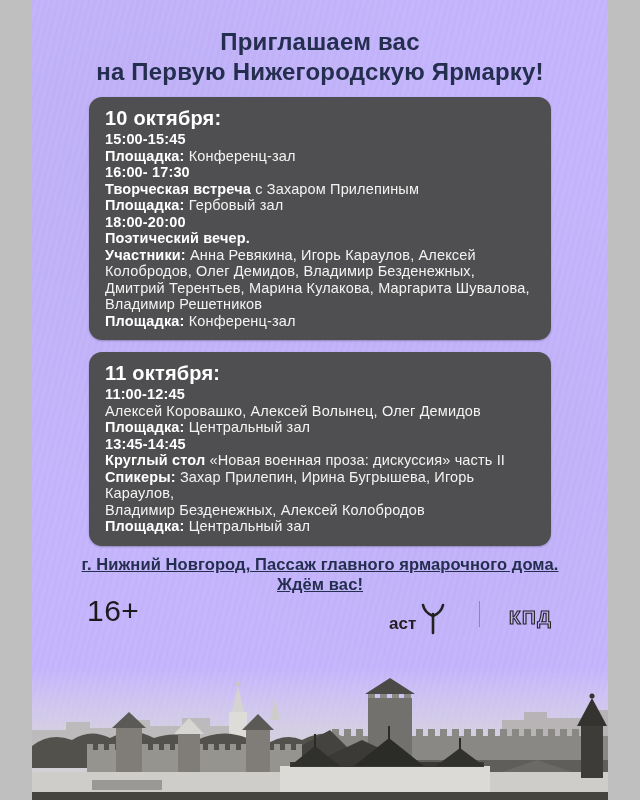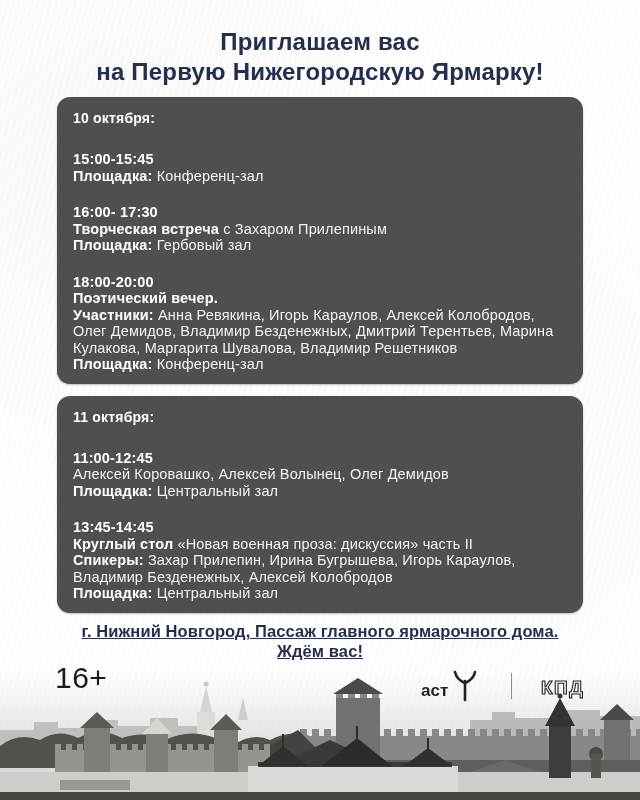--- a/index.html
+++ b/index.html
@@ -1,53 +1,53 @@
 <!DOCTYPE html>
 <html><head>
 <meta charset="utf-8">
 <style>
   html,body{margin:0;padding:0;}
   body{background:#bfbfbf;font-family:"Liberation Sans",sans-serif;}
   .poster{
-    position:relative;width:640px;height:800px;margin:0 auto;
-    background:#ffffff;overflow:hidden;
+    position:relative;width:576px;height:800px;margin:0 auto;
+    background:#c4b5fd;overflow:hidden;
     -webkit-font-smoothing:antialiased;
   }
   .poster::before{ 
     content:"";position:absolute;inset:0;z-index:0;pointer-events:none;
     background:
       radial-gradient(circle at 18% 22%, rgba(0,0,0,.025), transparent 42%),
       radial-gradient(circle at 74% 55%, rgba(0,0,0,.02), transparent 46%),
       repeating-linear-gradient(104deg, rgba(0,0,0,.013) 0 3px, rgba(255,255,255,.015) 3px 6px);
   }
   .title{
     position:relative;z-index:2;margin:27px 10px 0;text-align:center;
     color:#242e4e;font-weight:700;font-size:24px;line-height:1.26;letter-spacing:.2px;
   }
   .card{
     position:relative;z-index:2;margin:10px 57px 0;background:#4f4f51;
     border-radius:13px;padding:9px 16px 11px;color:#ffffff;
     box-shadow:0 1px 2px rgba(0,0,0,.25);
   }
   .card + .card{margin-top:12px;}
-  .card h2{margin:0;font-size:14px;font-weight:700;line-height:25px;letter-spacing:.2px;}
-  .sec{margin-top:20px;font-size:14.5px;line-height:16.5px;letter-spacing:.15px;}
+  .card h2{margin:0;font-size:20px;font-weight:700;line-height:25px;letter-spacing:.2px;}
+  .sec{margin-top:0;font-size:14.5px;line-height:16.5px;letter-spacing:.15px;}
   .ln{min-height:16.5px;}
   .ln b{font-weight:700;}
   .ln span{color:#f3f3f2;}
   .address{
     position:relative;z-index:2;margin:8px 20px 0;text-align:center;
     color:#242e4e;font-weight:700;font-size:16.5px;line-height:20px;letter-spacing:.1px;text-decoration:underline;
   }
   .footer-row{
     position:relative;z-index:3;margin:1px 48px 0 55px;
     display:flex;justify-content:space-between;align-items:flex-start;
   }
   .age{font-size:30px;font-weight:500;color:#1b1b1b;line-height:32px;letter-spacing:.5px;text-align:center;}
-  .logos{display:flex;align-items:center;gap:28px;margin-top:6px;}
+  .logos{display:flex;gap:28px;margin-top:6px;}
   .logo-div{width:1px;height:26px;background:#8f8d89;}
   .photo{position:absolute;left:0;bottom:0;z-index:1;display:block;}
 </style>
 </head>
 <body>
 
 <div class="poster">
 
   <h1 class="title">
     <span>Приглашаем вас</span><br>

